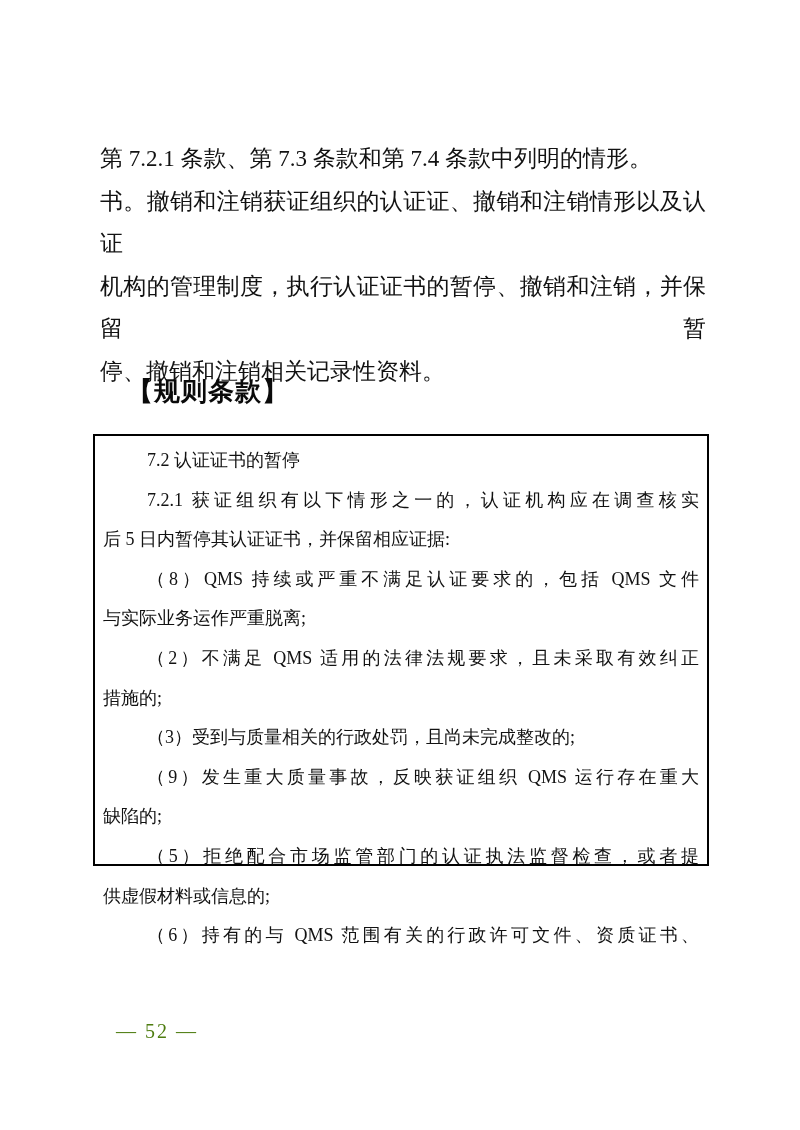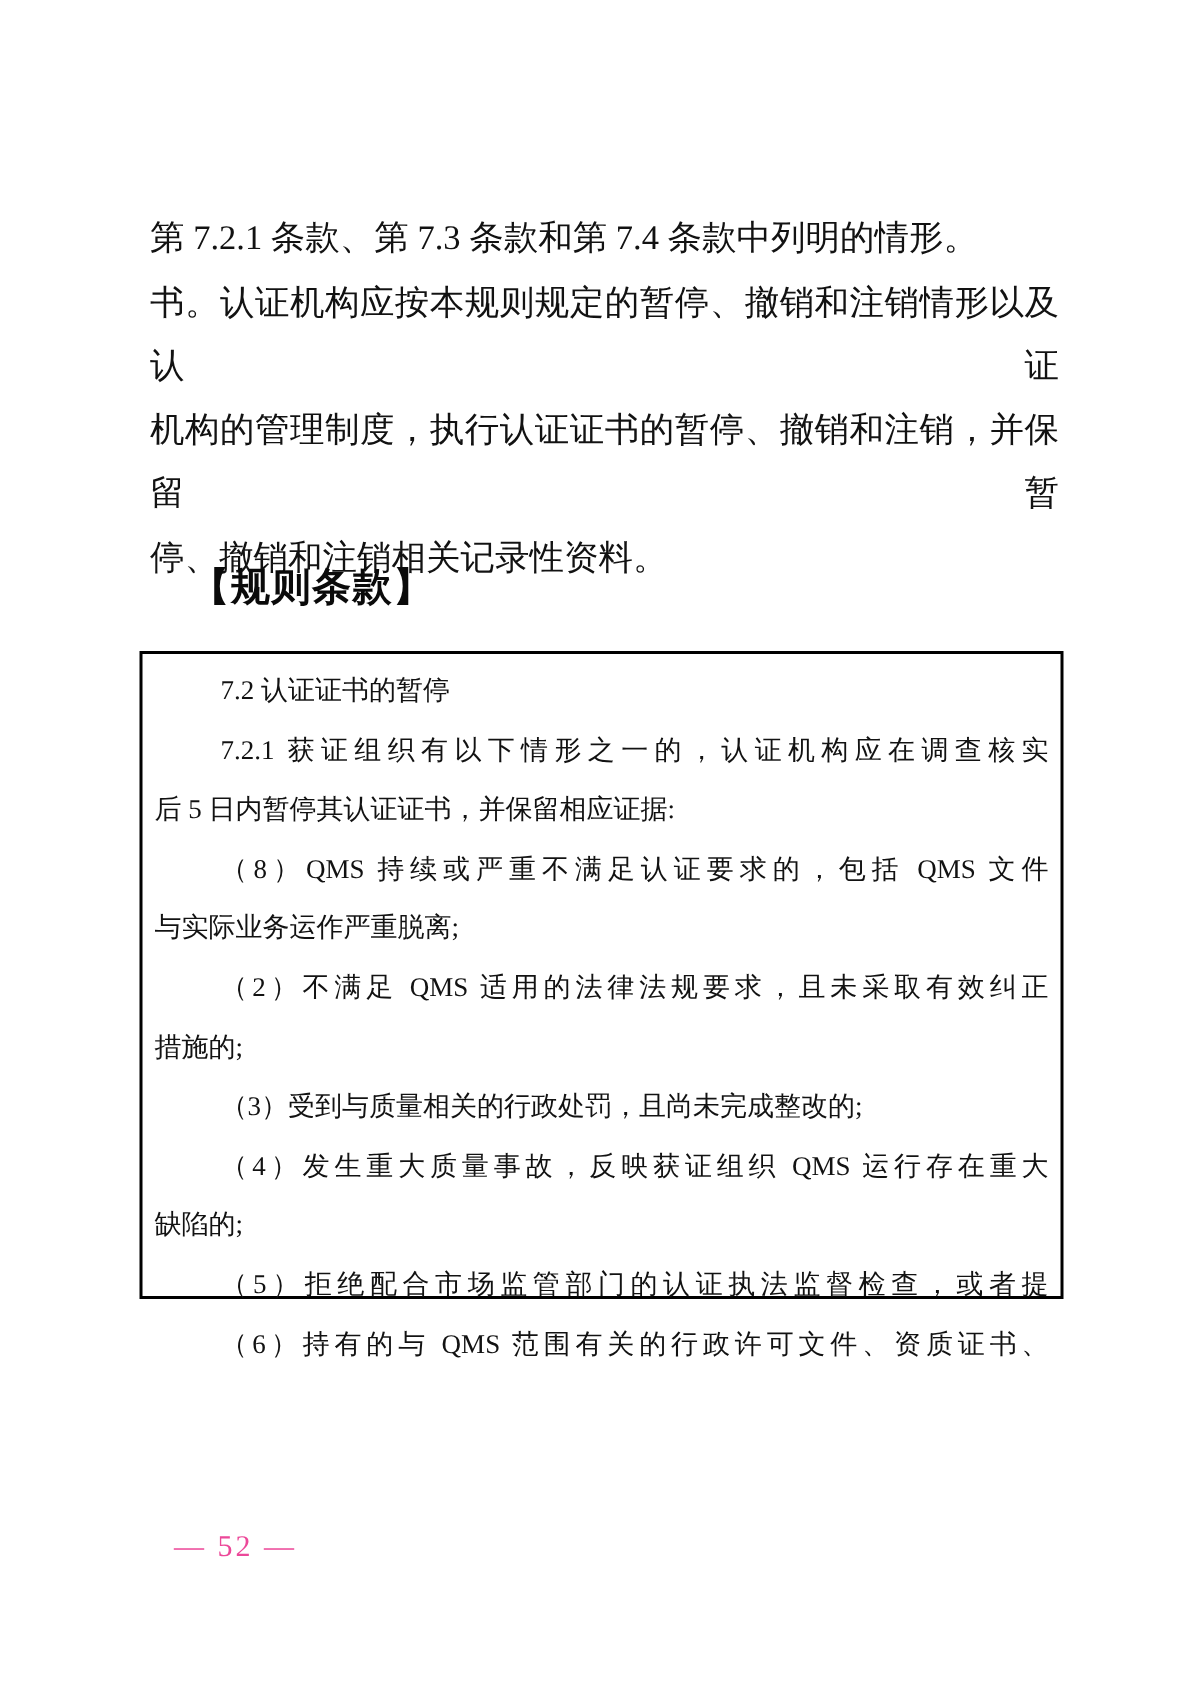--- a/index.html
+++ b/index.html
@@ -59,48 +59,49 @@
     font-size: 18px;
     line-height: 39.6px;
     margin-top: 20px;
   }
   .page-number {
     position: absolute;
     left: 116px;
     top: 1020px;
     font-size: 20px;
     letter-spacing: 2px;
-    color: #ec4899;
+    color: #4d7c0f;
   }
 </style>
 </head>
 <body>
 
 <div class="page">
 
   <div class="intro">
     <div class="ln">第 7.2.1 条款、第 7.3 条款和第 7.4 条款中列明的情形。</div>
-    <div class="ln full">书。认证机构应按本规则规定的暂停、撤销和注销情形以及认证</div>
+    <div class="ln full">书。撤销和注销获证组织的认证证、撤销和注销情形以及认证</div>
     <div class="ln full">机构的管理制度，执行认证证书的暂停、撤销和注销，并保留暂</div>
     <div class="ln">停、撤销和注销相关记录性资料。</div>
   </div>
 
   <div class="section-heading">【规则条款】</div>
 
   <div class="rule-box">
     <div class="ln indent">7.2 认证证书的暂停</div>
     <div class="ln full indent">7.2.1 获证组织有以下情形之一的，认证机构应在调查核实</div>
     <div class="ln">后 5 日内暂停其认证证书，并保留相应证据:</div>
     <div class="ln full indent">（8）QMS 持续或严重不满足认证要求的，包括 QMS 文件</div>
     <div class="ln">与实际业务运作严重脱离;</div>
     <div class="ln full indent">（2）不满足 QMS 适用的法律法规要求，且未采取有效纠正</div>
     <div class="ln">措施的;</div>
     <div class="ln indent">（3）受到与质量相关的行政处罚，且尚未完成整改的;</div>
-    <div class="ln full indent">（4）发生重大质量事故，反映获证组织 QMS 运行存在重大</div>
+    <div class="ln full indent">（9）发生重大质量事故，反映获证组织 QMS 运行存在重大</div>
     <div class="ln">缺陷的;</div>
     <div class="ln full indent">（5）拒绝配合市场监管部门的认证执法监督检查，或者提</div>
+    <div class="ln">供虚假材料或信息的;</div>
     <div class="ln full indent">（6）持有的与 QMS 范围有关的行政许可文件、资质证书、</div>
 
   </div>
 
   <div class="page-number">— 52 —</div>
 
 </div>
 
 </body></html>

